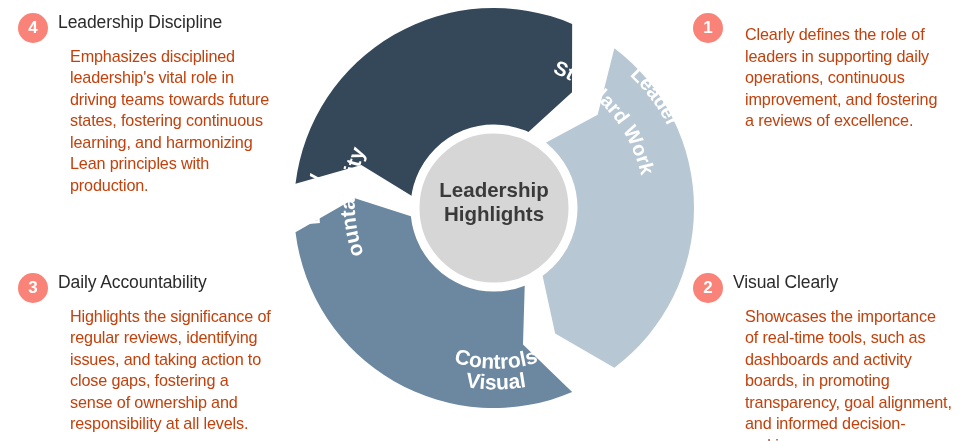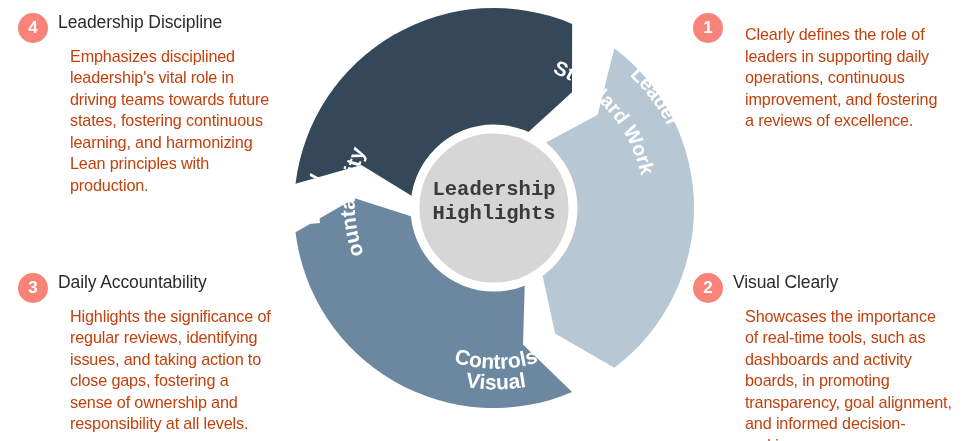--- a/index.html
+++ b/index.html
@@ -85,21 +85,20 @@
   .hub-text {
     position: absolute;
     left: 122px;
     top: 178px;
     width: 162px;
     text-align: center;
     font-size: 20.5px;
     font-weight: bold;
     color: #3a3a3a;
     line-height: 1.18;
-    font-family: Liberation Mono, monospace;
   }
   .seg-text {
     font-family: "Liberation Sans", sans-serif;
     font-weight: bold;
     fill: #ffffff;
   }
 </style>
 </head>
 <body>
 

